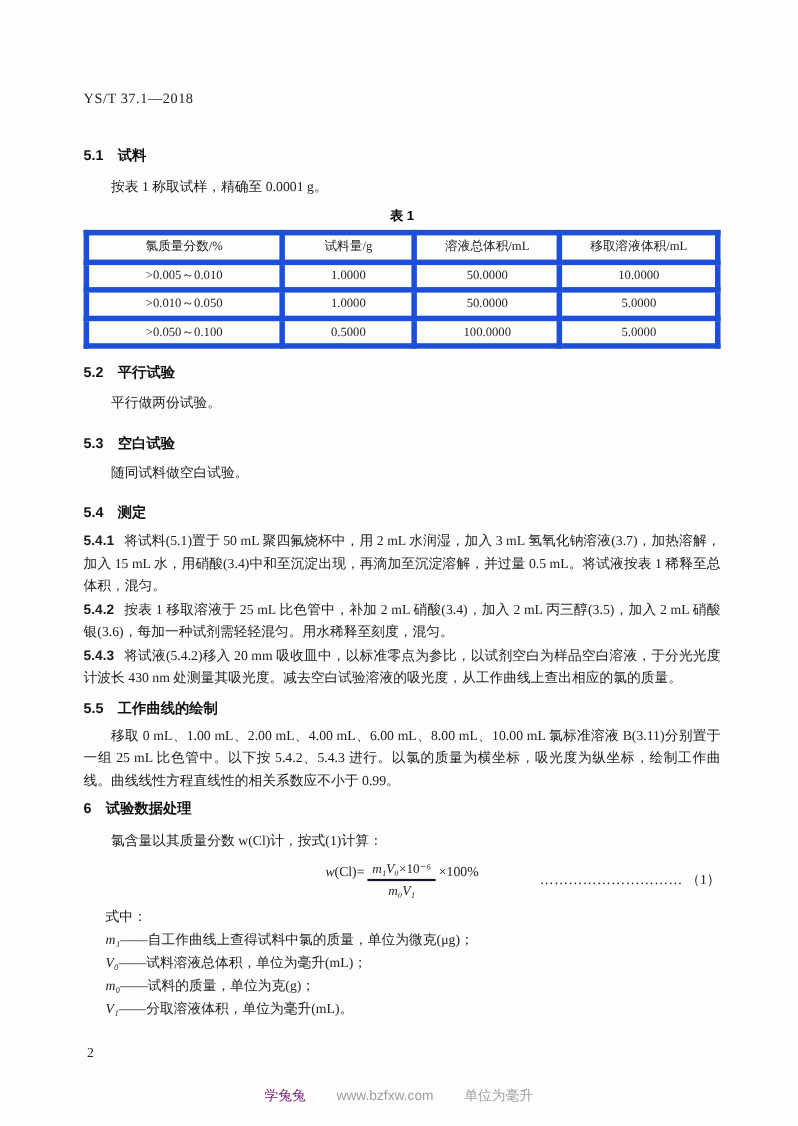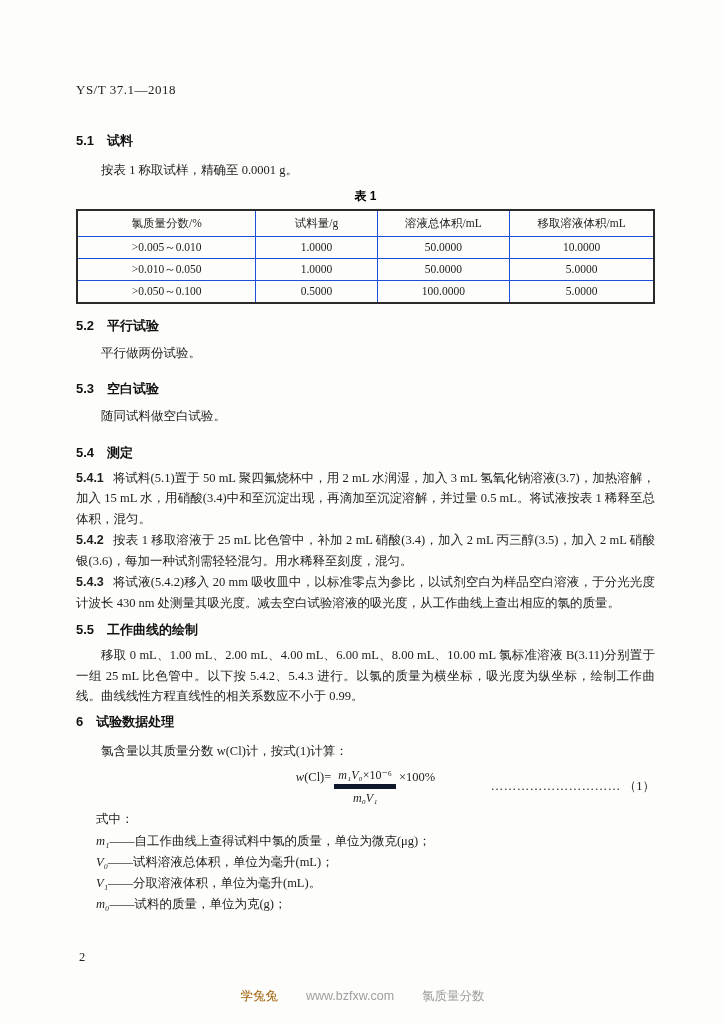--- a/index.html
+++ b/index.html
@@ -44,21 +44,21 @@
     font-family:"Liberation Sans","DejaVu Sans",sans-serif;
     font-weight:bold; font-size:12px; line-height:17px; color:#000000;
   }
   table.t1 {
     margin-top:4px; width:100%;
     border-collapse:collapse;
     font-size:11.5px; color:#1c1c1c;
     border:2px solid #2a2a2a;
   }
   table.t1 th, table.t1 td {
-    border:1px solid #1d4ed8;
+    border:5px solid #1d4ed8;
     text-align:center; font-weight:normal;
     padding:0 4px;
     margin-top:12px;
   }
   table.t1 th { height:27px; }
   table.t1 td { height:22px; }
   table.t1 .c1 { width:31%; }
   table.t1 .c2 { width:21%; }
   table.t1 .c3 { width:23%; }
   table.t1 .c4 { width:25%; }
@@ -72,40 +72,40 @@
   .var { font-style:italic; }
   .formula-row {
     position:relative; margin-top:4px; height:42px;
     display:flex; justify-content:center; align-items:center;
   }
   .formula { display:inline-flex; align-items:flex-start; font-size:12.5px; }
   .frac {
     display:inline-flex; flex-direction:column; align-items:center;
     margin:0 3px; font-size:12px; line-height:16px;
   }
-  .frac .num { border-bottom:5px solid #0f172a; padding:0 4px 1px; }
+  .frac .num { border-bottom:2px solid #0f172a; padding:0 4px 1px; }
   .frac .den { padding-top:1px; }
   .eq-right {
     position:absolute; right:0; top:50%; transform:translateY(-50%);
     display:flex; align-items:center; gap:3px; font-size:12.5px;
   }
   .eq-dots { letter-spacing:0.5px; color:#222; }
   .shizhong { margin-top:2px; margin-left:20px; }
   .legend-item { margin-left:20px; margin-top:1px; line-height:20px; }
   .page-number {
     position:absolute; left:79px; top:950px;
     font-size:12.5px; color:#222;
   }
   .doc-footer {
     position:absolute; left:0; right:0; top:988px;
     text-align:center; font-size:12.5px; color:#9e9e9e;
     font-family:"Liberation Sans","DejaVu Sans",sans-serif;
   }
   .doc-footer span { margin:0 14px; }
-  .doc-footer .site { color:#a16207; }
+  .doc-footer .site { color:#701a75; }
 </style>
 </head>
 <body>
 
 <div class="page">
 
   <div class="doc-header">YS/T 37.1—2018</div>
 
   <div class="content">
 
@@ -174,24 +174,24 @@
       </span>
       <span class="eq-right">
         <span class="eq-dots">…………………………</span>
         <span>（1）</span>
       </span>
     </div>
 
     <p class="shizhong">式中：</p>
     <p class="legend-item"><span class="var">m₁</span><span>——自工作曲线上查得试料中氯的质量，单位为微克(μg)；</span></p>
     <p class="legend-item"><span class="var">V₀</span><span>——试料溶液总体积，单位为毫升(mL)；</span></p>
+    <p class="legend-item"><span class="var">m₀</span><span>——试料的质量，单位为克(g)；</span></p>
     <p class="legend-item"><span class="var">V₁</span><span>——分取溶液体积，单位为毫升(mL)。</span></p>
-    <p class="legend-item"><span class="var">m₀</span><span>——试料的质量，单位为克(g)；</span></p>
 
   </div>
 
   <div class="page-number">2</div>
 
   <div class="doc-footer">
-    <span class="site">学兔兔</span><span>www.bzfxw.com</span><span>氯质量分数</span>
+    <span class="site">学兔兔</span><span>www.bzfxw.com</span><span>单位为毫升</span>
   </div>
 
 </div>
 
 </body></html>

